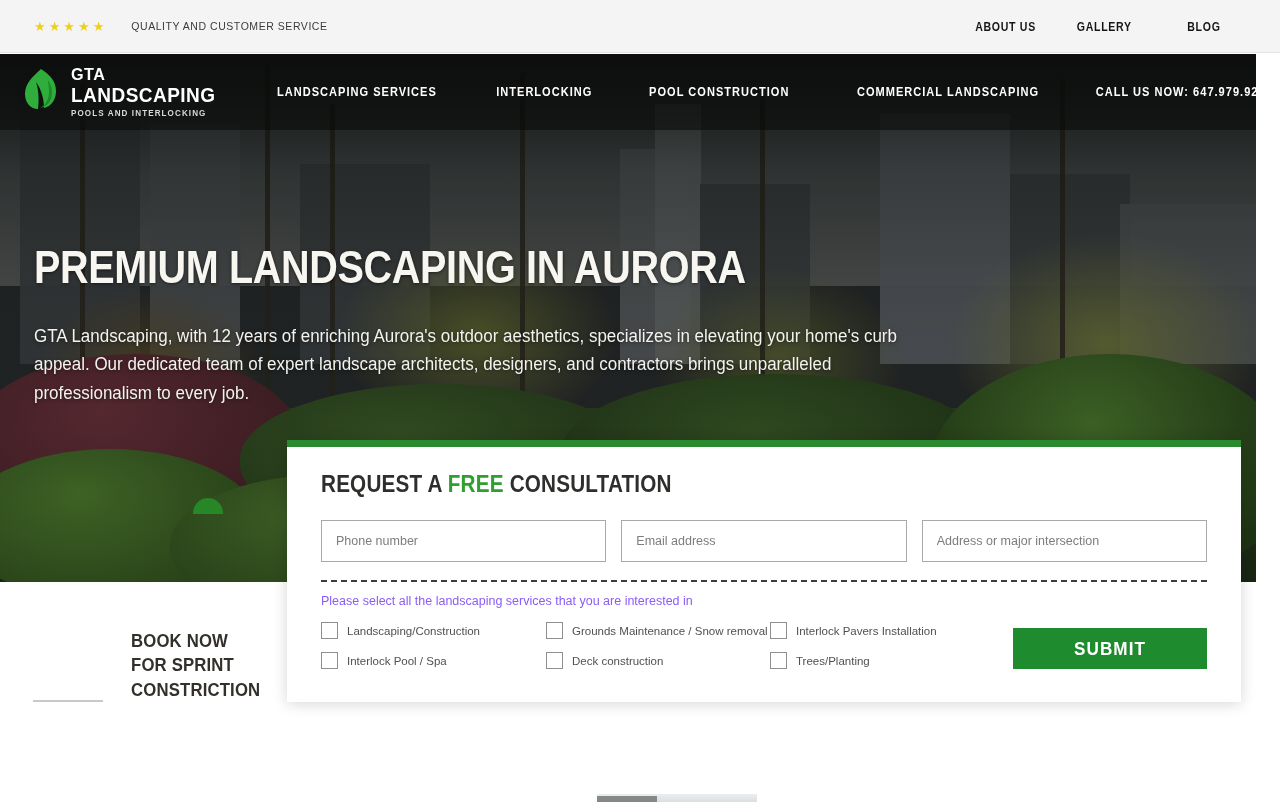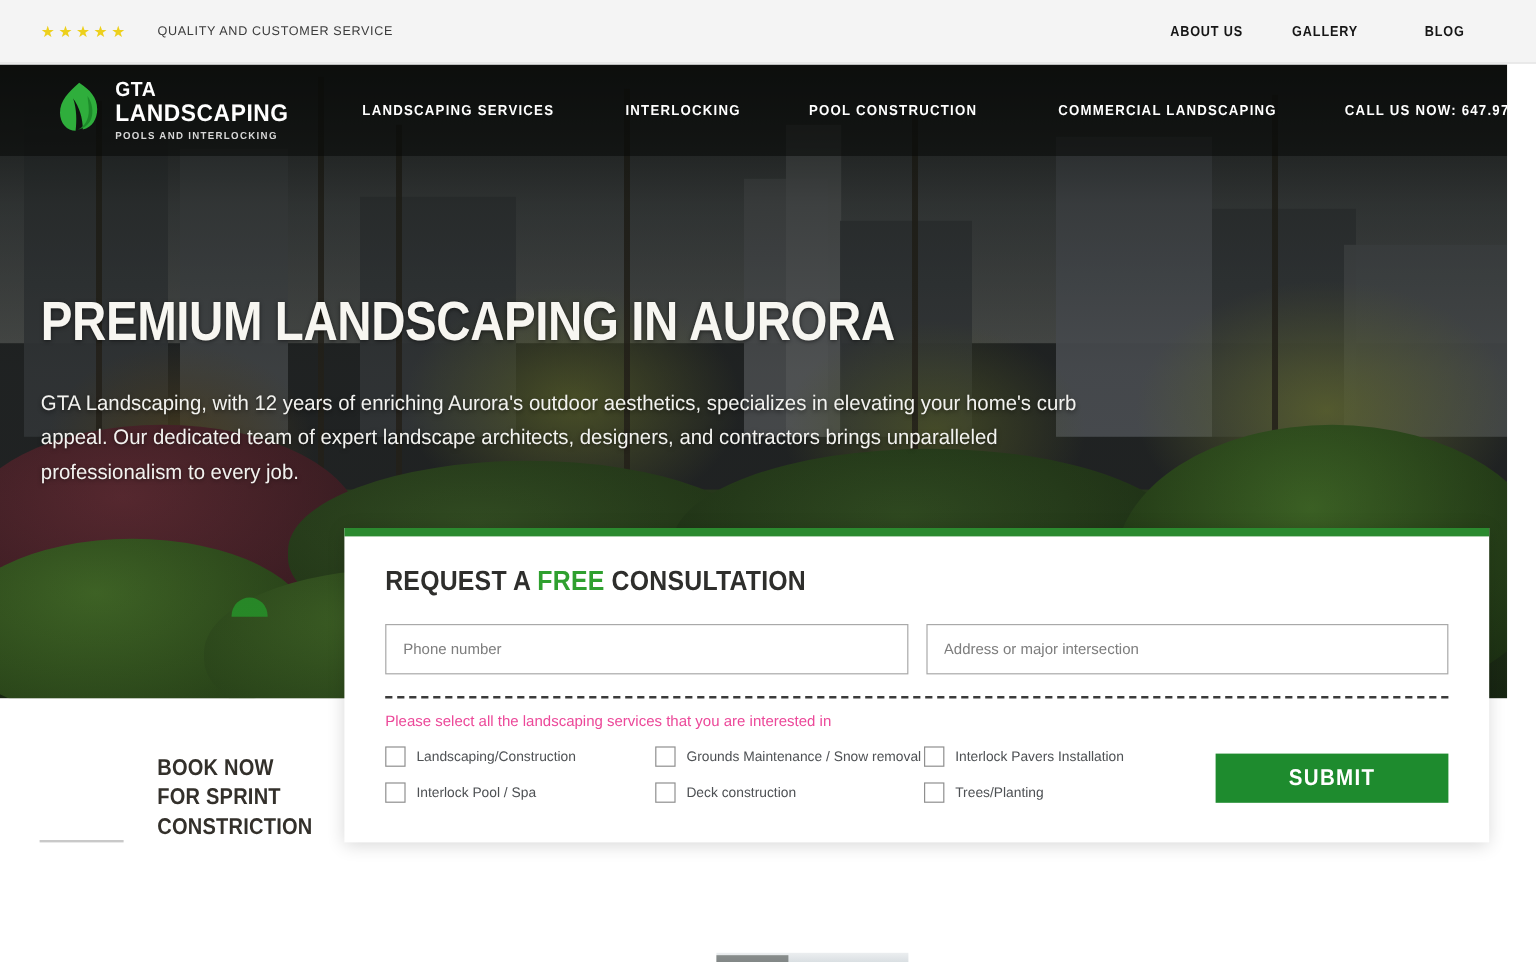--- a/index.html
+++ b/index.html
@@ -95,20 +95,21 @@
   .hero-inner {
     position: absolute; left: 0; top: 0; width: 100%; height: 100%;
   }
 
   
   .mainnav {
     position: absolute; top: 0; left: 0; width: 100%;
     height: 76px;
     display: flex; align-items: center;
     background: rgba(8,10,8,.58);
+    justify-content: center;
   }
   .logo { margin-left: 48px; display:flex; align-items:center; gap: 14px; }
   .leaf { width: 34px; height: 48px; position: relative; }
   .leaf svg { display:block; }
   .logo-text { line-height: 1; }
   .logo-l1, .logo-l2 {
     font-family: "Liberation Sans Narrow","Liberation Sans", sans-serif;
     font-weight: bold; color: #fff; letter-spacing: .5px;
     transform: scaleX(.95); transform-origin: left;
   }
@@ -190,21 +191,21 @@
   }
   .inputs input::placeholder { color: #7d7d7d; }
   .dashed {
     margin-top: 18px;
     border-top: 2px dashed #3b3b3b;
     height: 0;
   }
   .prompt {
     margin-top: 12px;
     font-size: 12.5px;
-    color: #ec4899;
+    color: #8b5cf6;
   }
   .checkzone { display: flex; margin-top: 14px; align-items: flex-start; }
   .checkcols { display: flex; flex: 1 1 auto; }
   .ccol { display: flex; flex-direction: column; gap: 13px; }
   .ccol.c1 { width: 225px; }
   .ccol.c2 { width: 224px; }
   .ccol.c3 { width: 230px; }
   .crow { display: flex; align-items: center; gap: 9px; }
   .cbox {
     width: 17px; height: 17px;
@@ -363,20 +364,21 @@
 
 <div class="formcard">
   <div class="formcard-top"></div>
   <div class="form-body">
     <div class="form-title">
       <span>REQUEST A </span><span class="free">FREE</span><span> CONSULTATION</span>
     </div>
 
     <div class="inputs">
       <input type="text" placeholder="Phone number" style="">
+      <input type="text" placeholder="Email address" style="">
       <input type="text" placeholder="Address or major intersection" style="">
     </div>
 
     <div class="dashed"></div>
 
     <div class="prompt">Please select all the landscaping services that you are interested in</div>
 
     <div class="checkzone">
       <div class="checkcols">
         <div class="ccol c1">

